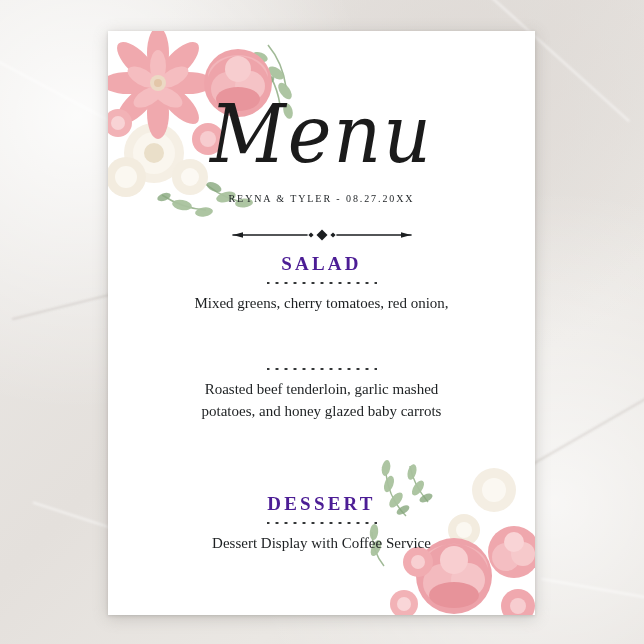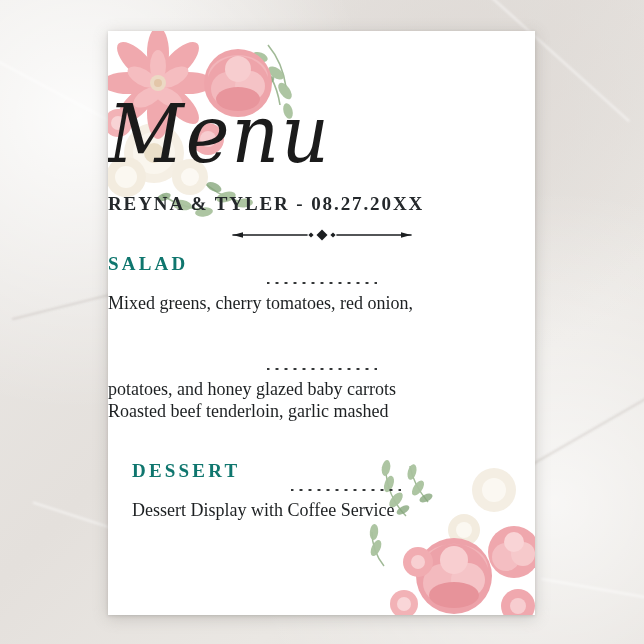--- a/index.html
+++ b/index.html
@@ -53,20 +53,21 @@
   #floral-tl { left: -6px; top: -4px; width: 210px; height: 200px; }
   #floral-br { right: -8px; bottom: -6px; width: 175px; height: 165px; }
 
   
   #content {
     position: absolute;
     left: 0;
     top: 0;
     width: 427px;
     height: 584px;
+    text-align: center;
   }
   #menu-title {
     position: absolute;
     top: 66px;
     left: 0;
     width: 427px;
     font-family: "DejaVu Serif", serif;
     font-style: italic;
     font-size: 74px;
     line-height: 1;
@@ -74,24 +75,24 @@
     color: #1b1b1b;
     font-weight: 400;
     transform: scaleY(1.08);
   }
   #couple-line {
     position: absolute;
     top: 162px;
     left: 0;
     width: 427px;
     font-family: "Liberation Serif", serif;
-    font-size: 19px;
+    font-size: 10px;
     letter-spacing: 1.9px;
     color: #24282b;
-    font-weight: 700;
+    font-weight: 400;
   }
   
   #ornament {
     position: absolute;
     top: 196px;
     left: 50%;
     transform: translateX(-50%);
     width: 190px;
     height: 16px;
   }
@@ -99,40 +100,40 @@
   .course {
     position: absolute;
     left: 0;
     width: 427px;
   }
   .course-name {
     font-family: "Liberation Serif", serif;
     font-size: 19px;
     font-weight: 700;
     letter-spacing: 3.2px;
-    color: #0f766e;
+    color: #4c1d95;
   }
   .dotline {
     margin: 6px auto 7px auto;
     width: 110px;
     height: 4px;
     background-image: radial-gradient(circle, #2a2d2f 1.1px, rgba(0,0,0,0) 1.3px);
     background-size: 9px 4px;
     background-repeat: repeat-x;
     background-position: center;
   }
   .course-desc {
     font-family: "Liberation Serif", serif;
-    font-size: 18px;
+    font-size: 15px;
     line-height: 22px;
     color: #1d2022;
   }
   #course-salad   { top: 222px; }
   #course-entree  { top: 330px; }
-  #course-dessert { top: 429px; margin-left: 24px; }
+  #course-dessert { top: 462px; }
 </style>
 </head>
 <body>
 
 <div id="stage">
 
   <div class="vein" style="left:-20px; top:120px; width:260px; height:2px; transform:rotate(28deg);"></div>
   <div class="vein dark" style="left:10px; top:300px; width:150px; height:2px; transform:rotate(-14deg);"></div>
   <div class="vein" style="left:420px; top:40px; width:240px; height:2px; transform:rotate(42deg);"></div>
   <div class="vein dark" style="left:500px; top:430px; width:180px; height:2px; transform:rotate(-30deg);"></div>
@@ -284,22 +285,22 @@
       </svg>
 
       <div class="course" id="course-salad">
         <div class="course-name">SALAD</div>
         <div class="dotline"></div>
         <div class="course-desc">Mixed greens, cherry tomatoes, red onion,</div>
       </div>
 
       <div class="course" id="course-entree">
         <div class="dotline"></div>
+        <div class="course-desc">Roasted beef  tenderloin, garlic mashed</div>
         <div class="course-desc">potatoes, and honey glazed baby carrots</div>
-        <div class="course-desc">Roasted beef  tenderloin, garlic mashed</div>
       </div>
 
       <div class="course" id="course-dessert">
         <div class="course-name">DESSERT</div>
         <div class="dotline"></div>
         <div class="course-desc">Dessert Display with Coffee Service</div>
       </div>
 
     </div>
   </div>

